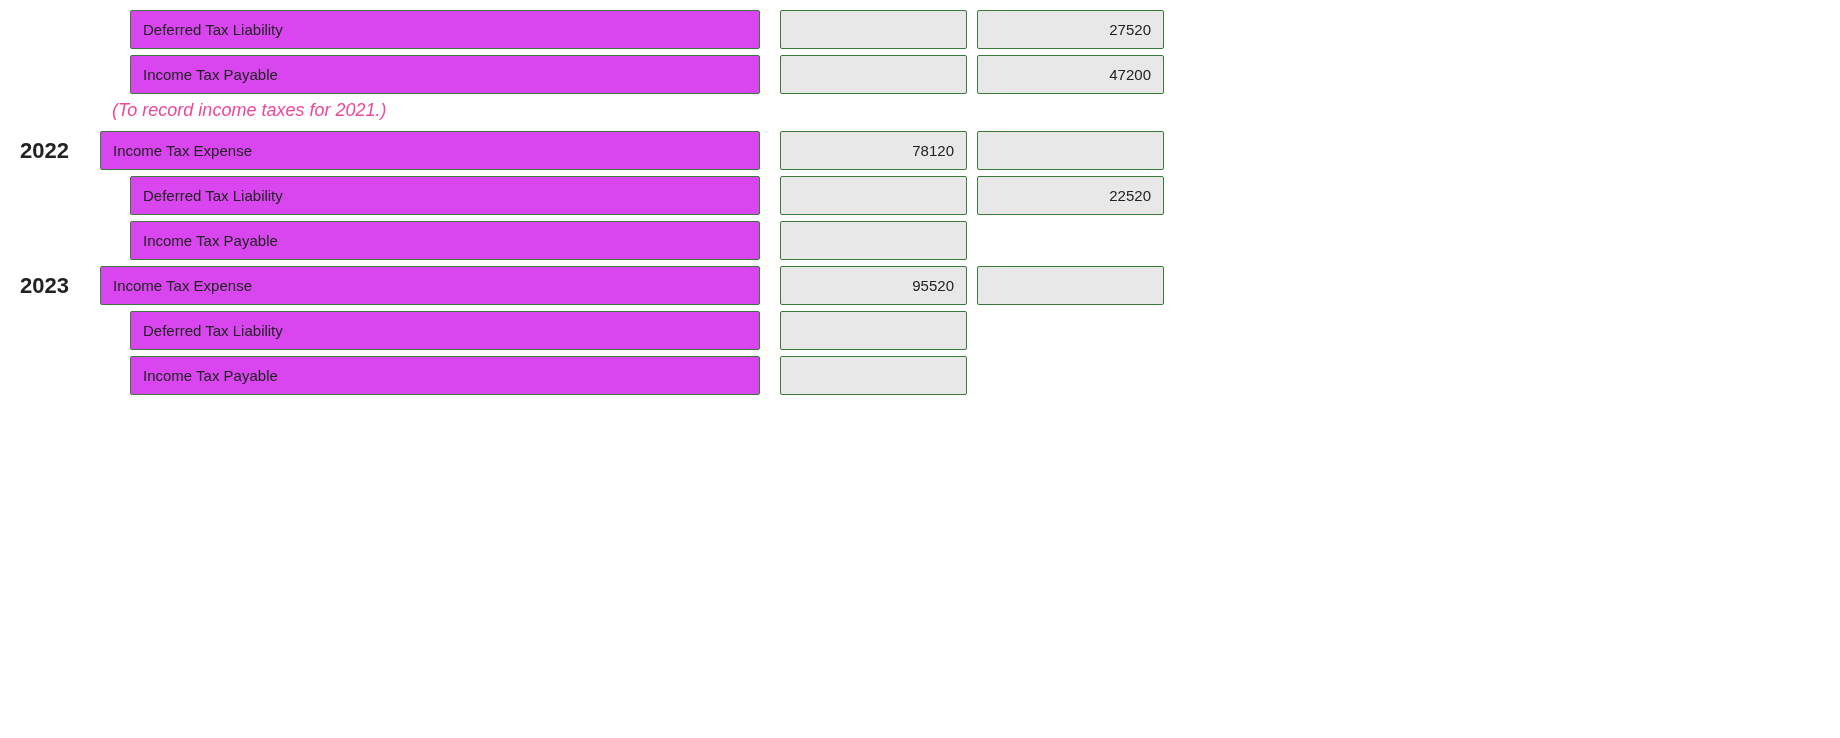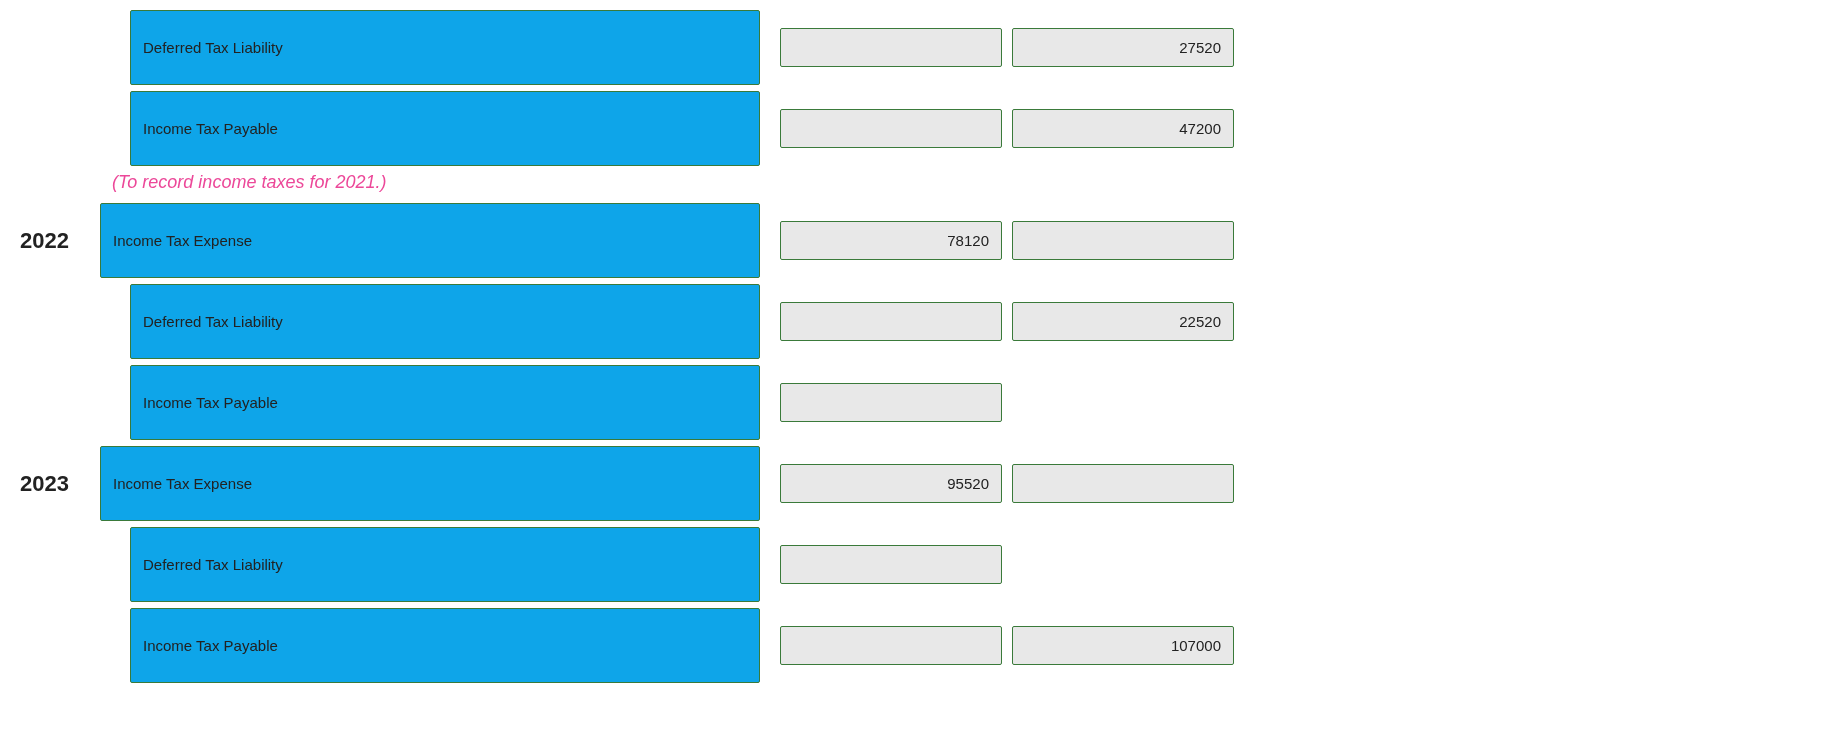--- a/index.html
+++ b/index.html
@@ -40,37 +40,37 @@
       width: 660px;
       flex-shrink: 0;
     }
 
     .account-cell.indented {
       padding-left: 30px;
     }
 
     .account-input {
       width: 100%;
-      background: #0ea5e9;
+      background: #d946ef;
       border: 1.5px solid #3a7a3a;
-      padding: 28px 12px;
+      padding: 10px 12px;
       font-size: 15px;
       color: #222;
       outline: none;
       border-radius: 2px;
     }
 
     .amount-group {
       display: flex;
       margin-left: 20px;
       gap: 10px;
     }
 
     .amount-cell {
-      width: 222px;
+      width: 187px;
       flex-shrink: 0;
     }
 
     .amount-input {
       width: 100%;
       background: #e8e8e8;
       border: 1.5px solid #3a7a3a;
       padding: 10px 12px;
       font-size: 15px;
       color: #222;
@@ -209,19 +209,16 @@
 
   <div class="journal-row">
     <div class="year-label"></div>
     <div class="account-cell indented">
       <input class="account-input" type="text" value="Income Tax Payable" readonly="" style="">
     </div>
     <div class="amount-group">
       <div class="amount-cell">
         <input class="amount-input" type="text" value="" readonly="" style="">
       </div>
-      <div class="amount-cell">
-        <input class="amount-input" type="text" value="107000" readonly="" style="">
-      </div>
     </div>
   </div>
 
 </div>
 
 </body></html>

